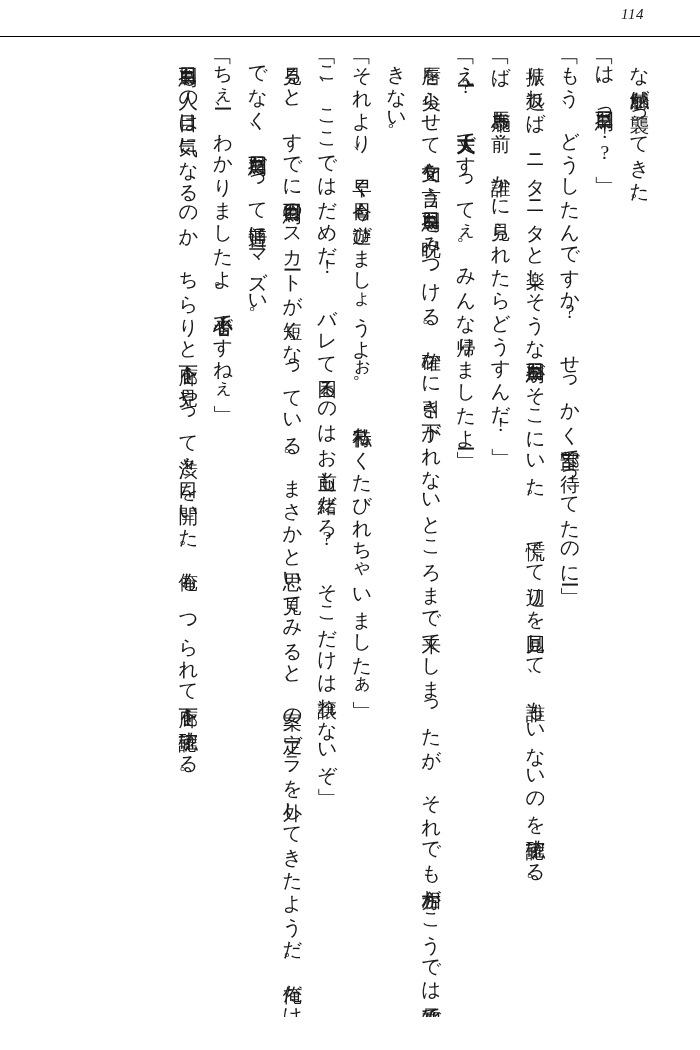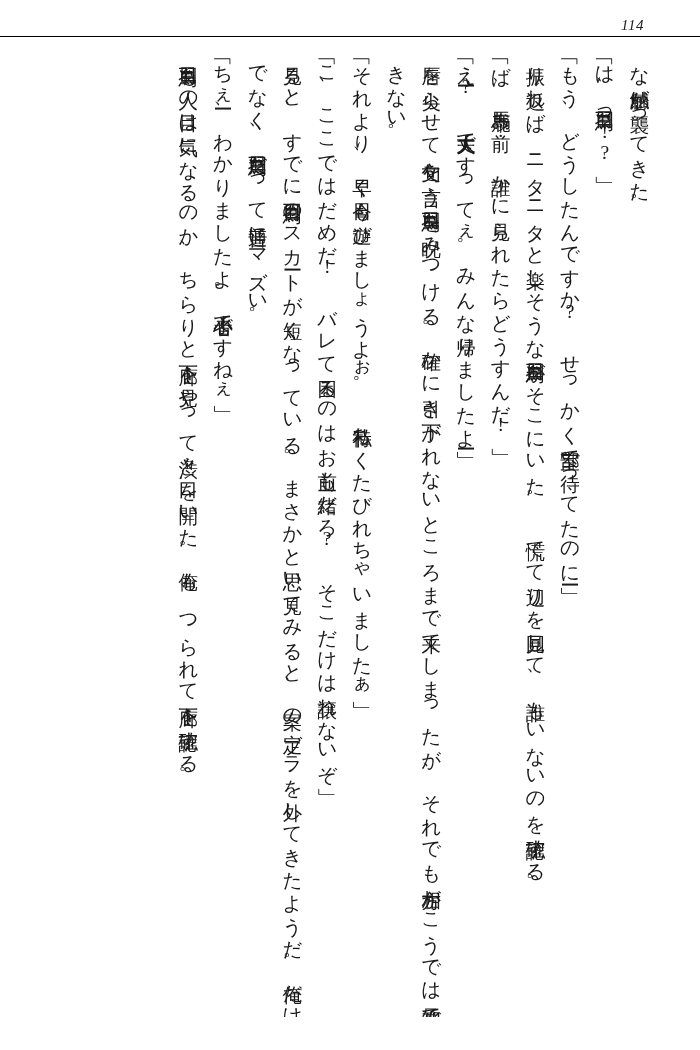--- a/index.html
+++ b/index.html
@@ -24,21 +24,20 @@
   }
   .page-number {
     position: absolute;
     top: 6px;
     right: 56px;
     font-family: "Liberation Serif", "DejaVu Serif", serif;
     font-style: italic;
     font-size: 15px;
     letter-spacing: 0.5px;
     color: #222;
-    margin-top: 11px;
   }
   .rule {
     position: absolute;
     top: 36px;
     left: 0;
     width: 700px;
     height: 1px;
     background: #000;
   }
   .body-text {

